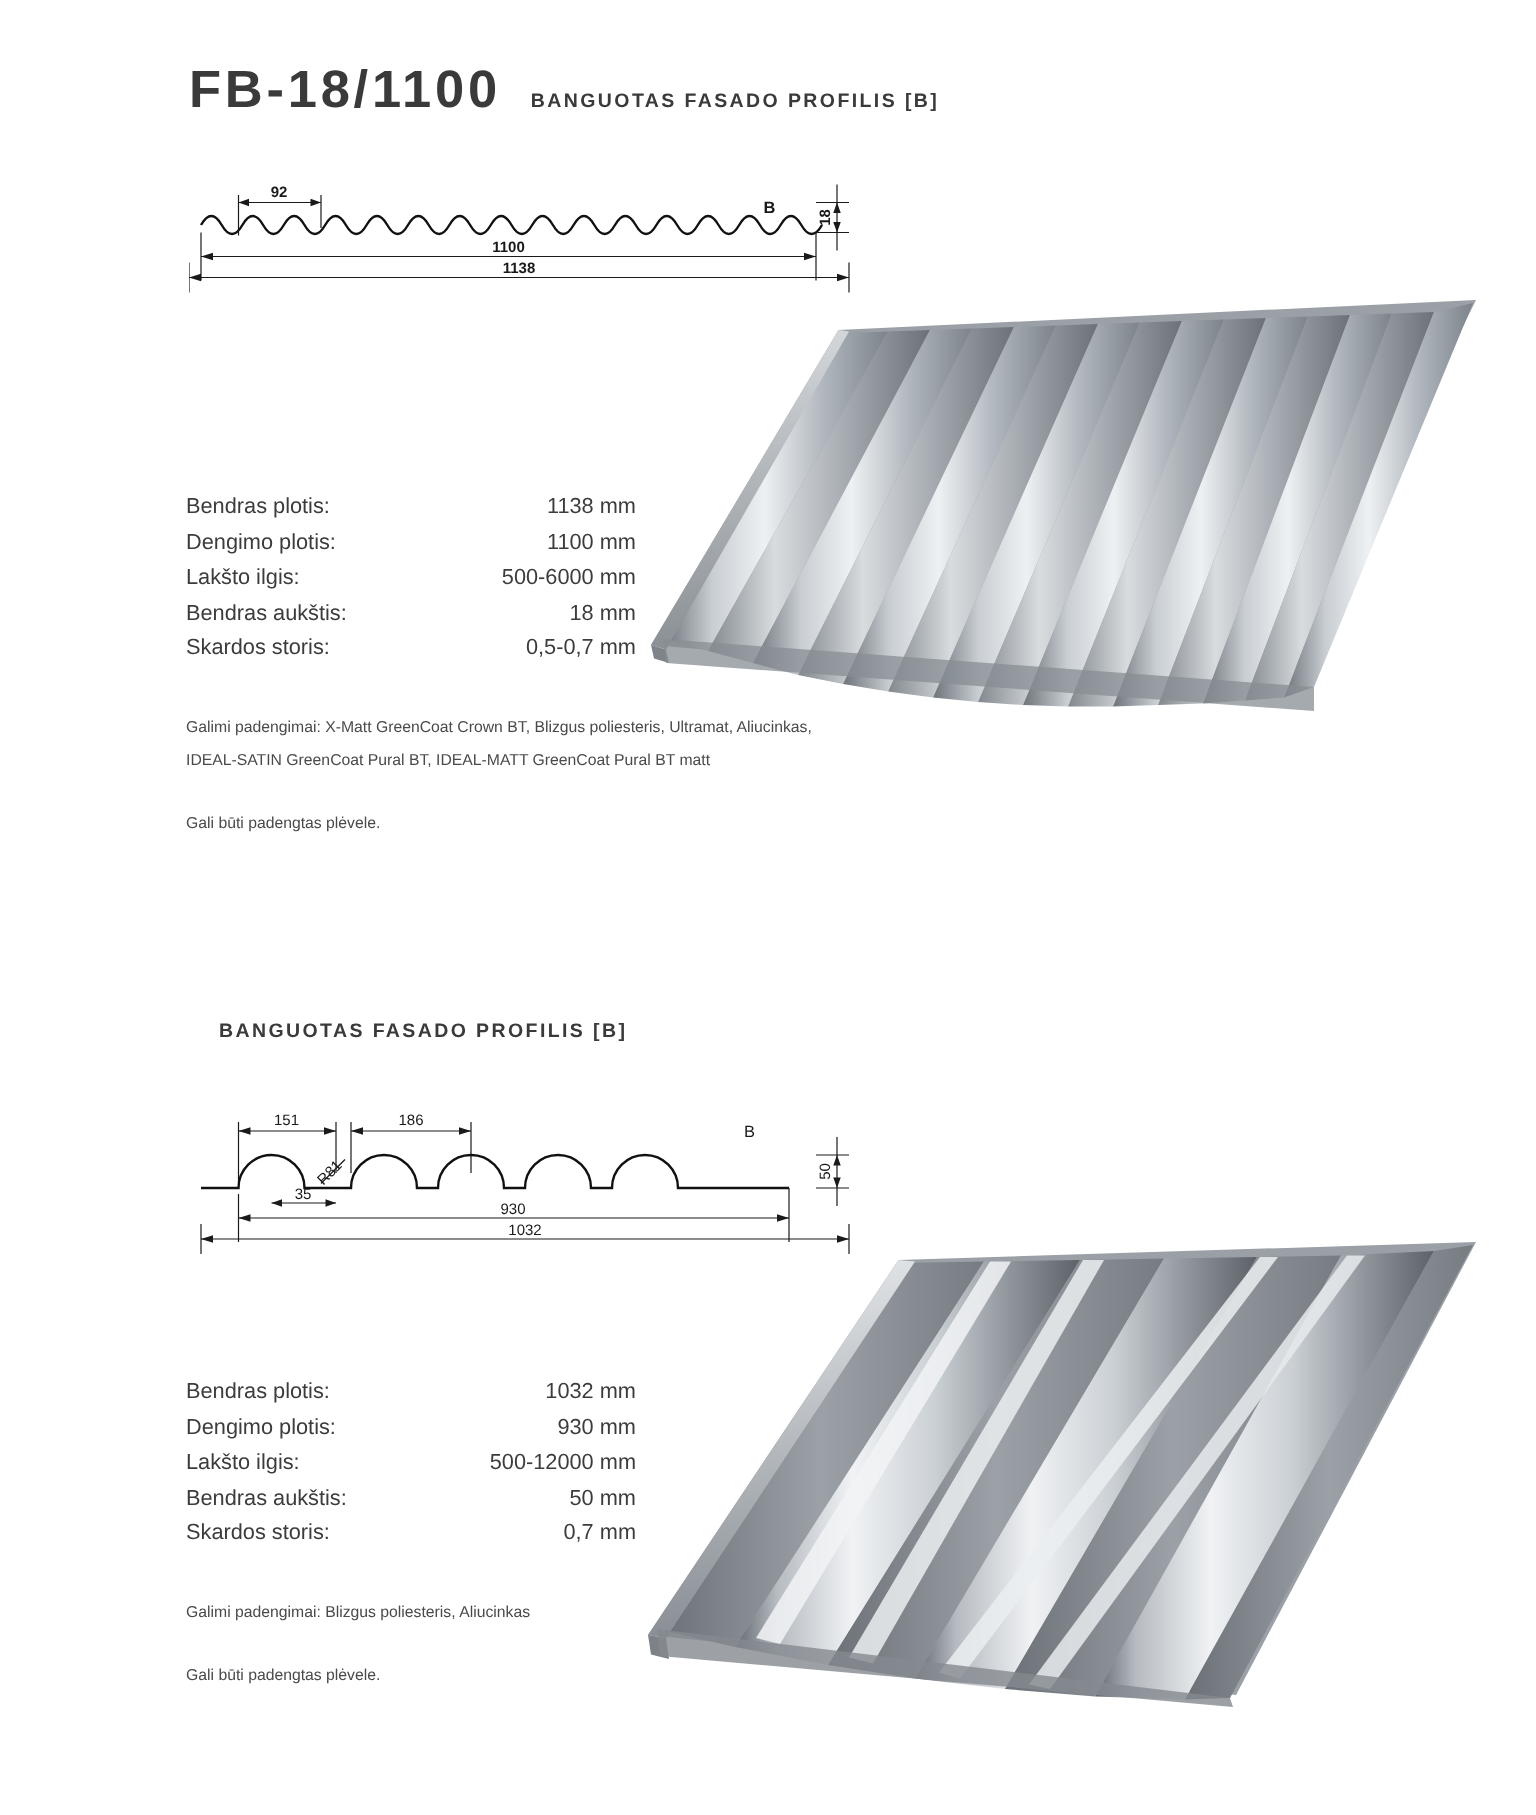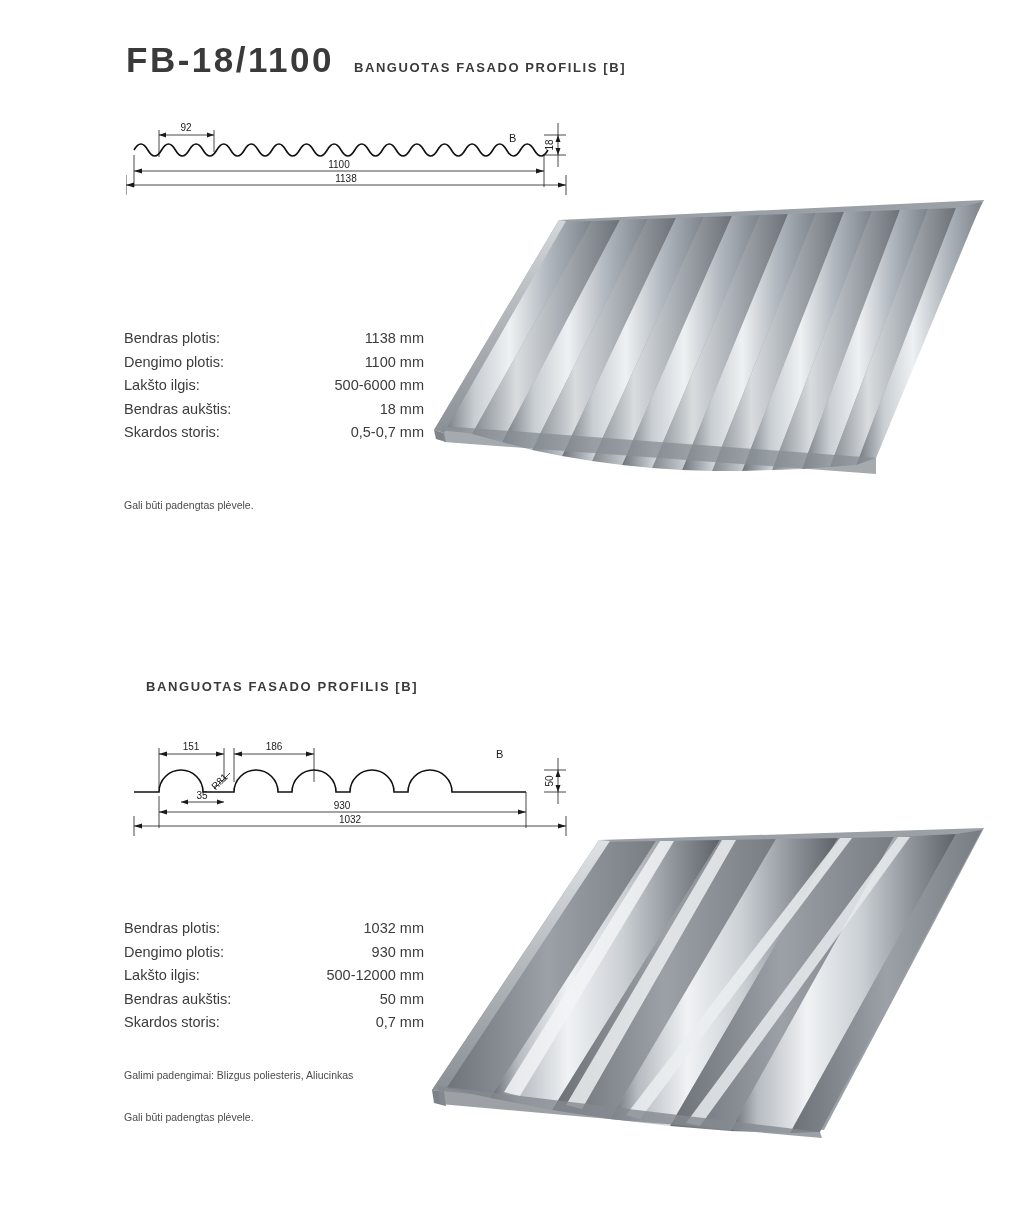--- a/index.html
+++ b/index.html
@@ -46,21 +46,21 @@
     font-size: 13px;
     font-weight: bold;
     letter-spacing: 1.6px;
     color: #3a3a3a;
   }
 
   
   .drawing {
     position: absolute;
   }
-  #drawing-1 { left: 126px; top: 105px; }
+  #drawing-1 { left: 126px; top: 105px; font-weight: bold; }
   #drawing-2 { left: 126px; top: 718px; }
 
   
   .specs {
     position: absolute;
     width: 300px;
     font-size: 14.5px;
     color: #3c3c3c;
   }
   #specs-1 { left: 124px; top: 327px; }
@@ -245,20 +245,21 @@
       <span class="spec-label">Bendras aukštis:</span>
       <span class="spec-value">18 mm</span>
     </div>
     <div class="spec-row">
       <span class="spec-label">Skardos storis:</span>
       <span class="spec-value">0,5-0,7 mm</span>
     </div>
   </div>
 
   <div class="notes" id="notes-1">
+    <p class="note-block">Galimi padengimai: X-Matt GreenCoat Crown BT, Blizgus poliesteris, Ultramat, Aliucinkas, IDEAL-SATIN GreenCoat Pural BT, IDEAL-MATT GreenCoat Pural BT matt</p>
     <div class="note-gap"></div>
     <p class="note-block">Gali būti padengtas plėvele.</p>
   </div>
 </div>
 
 <div class="product" id="product-2">
 
   <div class="title-row" style="top:19px;">
     <span class="title-sub">BANGUOTAS FASADO PROFILIS [B]</span>
   </div>

